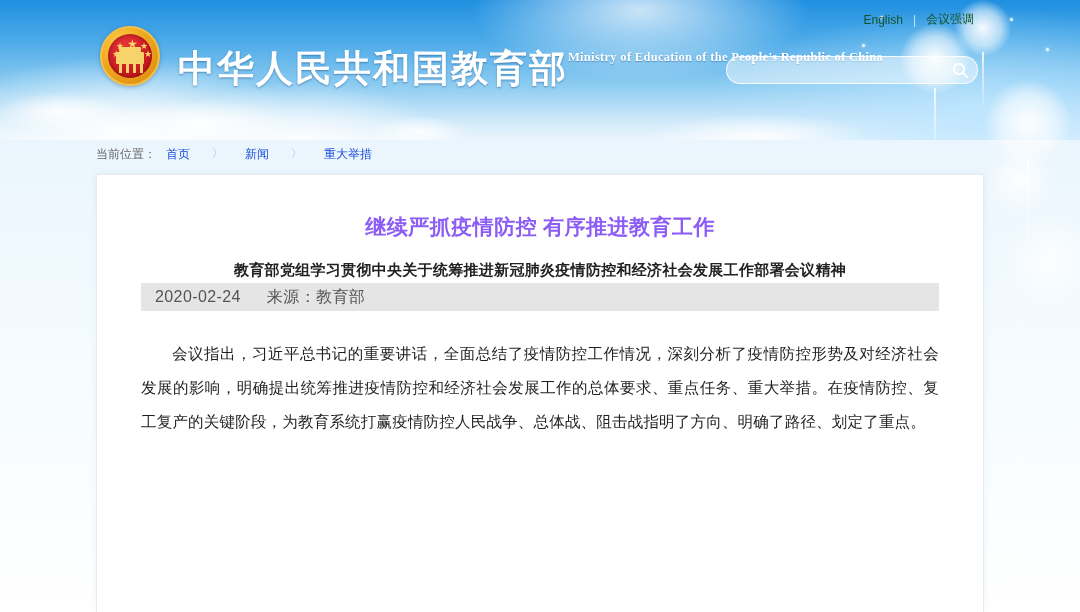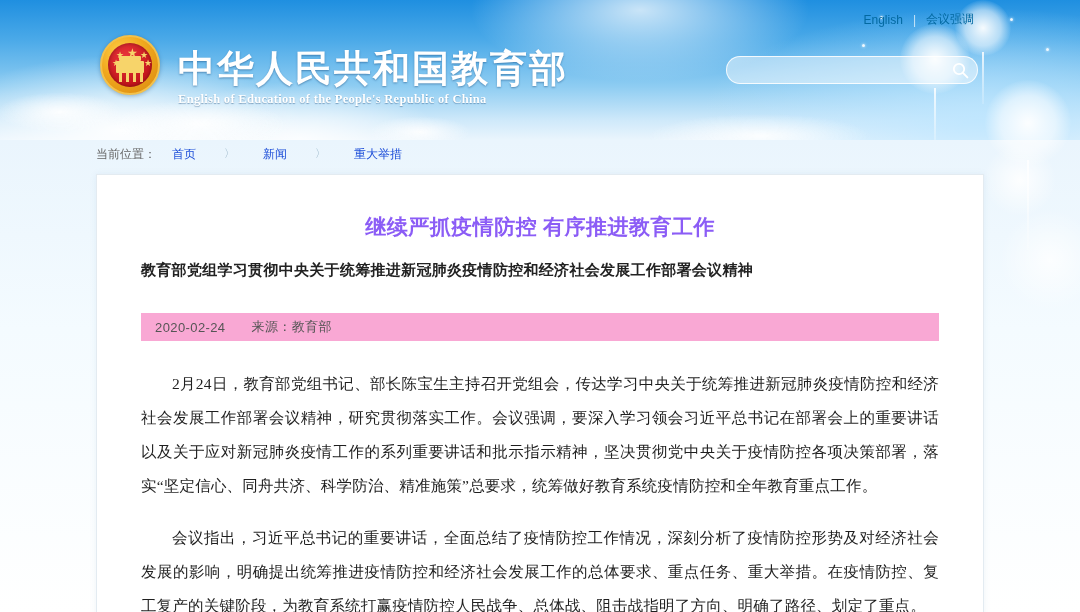--- a/index.html
+++ b/index.html
@@ -65,21 +65,21 @@
   
   .top-links {
     position: absolute;
     right: 106px; top: 11px;
     display: flex; align-items: center;
     gap: 10px;
     font-size: 12px;
     color: #ffffff;
     z-index: 6;
   }
-  .top-links a { color: #0369a1; text-decoration: none; }
+  .top-links a { color: #14532d; text-decoration: none; }
   .top-links .sep { color: rgba(255,255,255,.7); }
 
   
   .search-wrap {
     position: absolute;
     right: 102px; top: 56px;
     width: 252px; height: 28px;
     background: rgba(255,255,255,0.45);
     border: 1px solid rgba(255,255,255,0.85);
     border-radius: 14px;
@@ -146,21 +146,21 @@
   .emblem .star {
     position: absolute;
     color: #f7d46a; font-size: 9px; line-height: 9px;
   }
   .emblem .s0 { left: 31px; top: 18px; font-size: 12px; }
   .emblem .s1 { left: 20px; top: 20px; }
   .emblem .s2 { left: 44px; top: 20px; }
   .emblem .s3 { left: 16px; top: 28px; }
   .emblem .s4 { left: 48px; top: 28px; }
 
-  .titles { display: flex; flex-direction: column; justify-content: center; margin-top: 26px; }
+  .titles { display: flex; flex-direction: row; justify-content: center; margin-top: 26px; }
   .title-cn {
     font-family: "Liberation Serif", serif;
     font-weight: bold;
     font-size: 37px;
     line-height: 42px;
     letter-spacing: 2px;
     color: #ffffff;
     text-shadow: 0 1px 2px rgba(10,60,110,.45);
   }
   .title-en {
@@ -187,21 +187,21 @@
       radial-gradient(circle 52px at 120px 40px, rgba(255,255,255,0.9) 0%, rgba(255,255,255,0) 70%),
       radial-gradient(circle 70px at 150px 120px, rgba(255,255,255,0.8) 0%, rgba(255,255,255,0) 72%);
   }
 
   .breadcrumb {
     position: absolute;
     left: 96px; top: 146px;
     font-size: 12px;
     color: #666666;
     display: flex; align-items: flex-start;
-    gap: 16px;
+    gap: 10px;
     z-index: 4;
   }
   .breadcrumb .label { color: #666; }
   .breadcrumb a { color: #1d4ed8; text-decoration: none; }
   .breadcrumb .arrow {
     margin: 0 12px;
     color: #9bb7c9;
     font-size: 11px;
   }
 
@@ -221,35 +221,35 @@
   .art-title {
     text-align: center;
     font-family: "Liberation Serif", serif;
     font-weight: bold;
     font-size: 21px;
     line-height: 32px;
     color: #8b5cf6;
     letter-spacing: .5px;
   }
   .art-subtitle {
+    text-align: center;
     margin-top: 14px;
     font-family: "Liberation Serif", serif;
     font-weight: bold;
     font-size: 15px;
     line-height: 26px;
     color: #222222;
     letter-spacing: .3px;
   }
 
   .meta-bar {
-    margin-top: 30px;
     height: 28px;
-    background: #f9a8d4;
+    background: #e5e5e5;
     display: flex; align-items: center;
-    font-size: 13px;
+    font-size: 16px;
     color: #555555;
     padding-left: 14px;
     letter-spacing: .4px;
   }
   .meta-bar .date { margin-right: 26px; }
 
   .art-body {
     margin-top: 26px;
     font-family: "Liberation Serif", serif;
     font-size: 15.5px;
@@ -306,21 +306,21 @@
       <div class="star s3">★</div>
       <div class="star s4">★</div>
       <div class="gate"></div>
       <div class="col c1"></div>
         <div class="col c2"></div>
       <div class="col c3"></div>
         <div class="col c4"></div>
     </div>
     <div class="titles">
       <div class="title-cn">中华人民共和国教育部</div>
-      <div class="title-en">English of Education of the People's Republic of China</div>
+      <div class="title-en">Ministry of Education of the People's Republic of China</div>
     </div>
   </div>
 
   <div class="content-bg"></div>
   <div class="bg-right-deco"></div>
   <div class="dandelion d3"></div>
   <div class="dand-stem d3s"></div>
 
   <div class="breadcrumb">
     <span class="label">当前位置：</span>
@@ -335,19 +335,18 @@
     <div class="art-inner">
       <div class="art-title">继续严抓疫情防控 有序推进教育工作</div>
       <div class="art-subtitle">教育部党组学习贯彻中央关于统筹推进新冠肺炎疫情防控和经济社会发展工作部署会议精神</div>
 
       <div class="meta-bar">
         <span class="date">2020-02-24</span>
         <span>来源：教育部</span>
       </div>
 
       <div class="art-body">
-        <p>2月24日，教育部党组书记、部长陈宝生主持召开党组会，传达学习中央关于统筹推进新冠肺炎疫情防控和经济社会发展工作部署会议精神，研究贯彻落实工作。会议强调，要深入学习领会习近平总书记在部署会上的重要讲话以及关于应对新冠肺炎疫情工作的系列重要讲话和批示指示精神，坚决贯彻党中央关于疫情防控各项决策部署，落实“坚定信心、同舟共济、科学防治、精准施策”总要求，统筹做好教育系统疫情防控和全年教育重点工作。</p>
         <p>会议指出，习近平总书记的重要讲话，全面总结了疫情防控工作情况，深刻分析了疫情防控形势及对经济社会发展的影响，明确提出统筹推进疫情防控和经济社会发展工作的总体要求、重点任务、重大举措。在疫情防控、复工复产的关键阶段，为教育系统打赢疫情防控人民战争、总体战、阻击战指明了方向、明确了路径、划定了重点。</p>
       </div>
     </div>
   </div>
 
 </div>
 
 </body></html>

